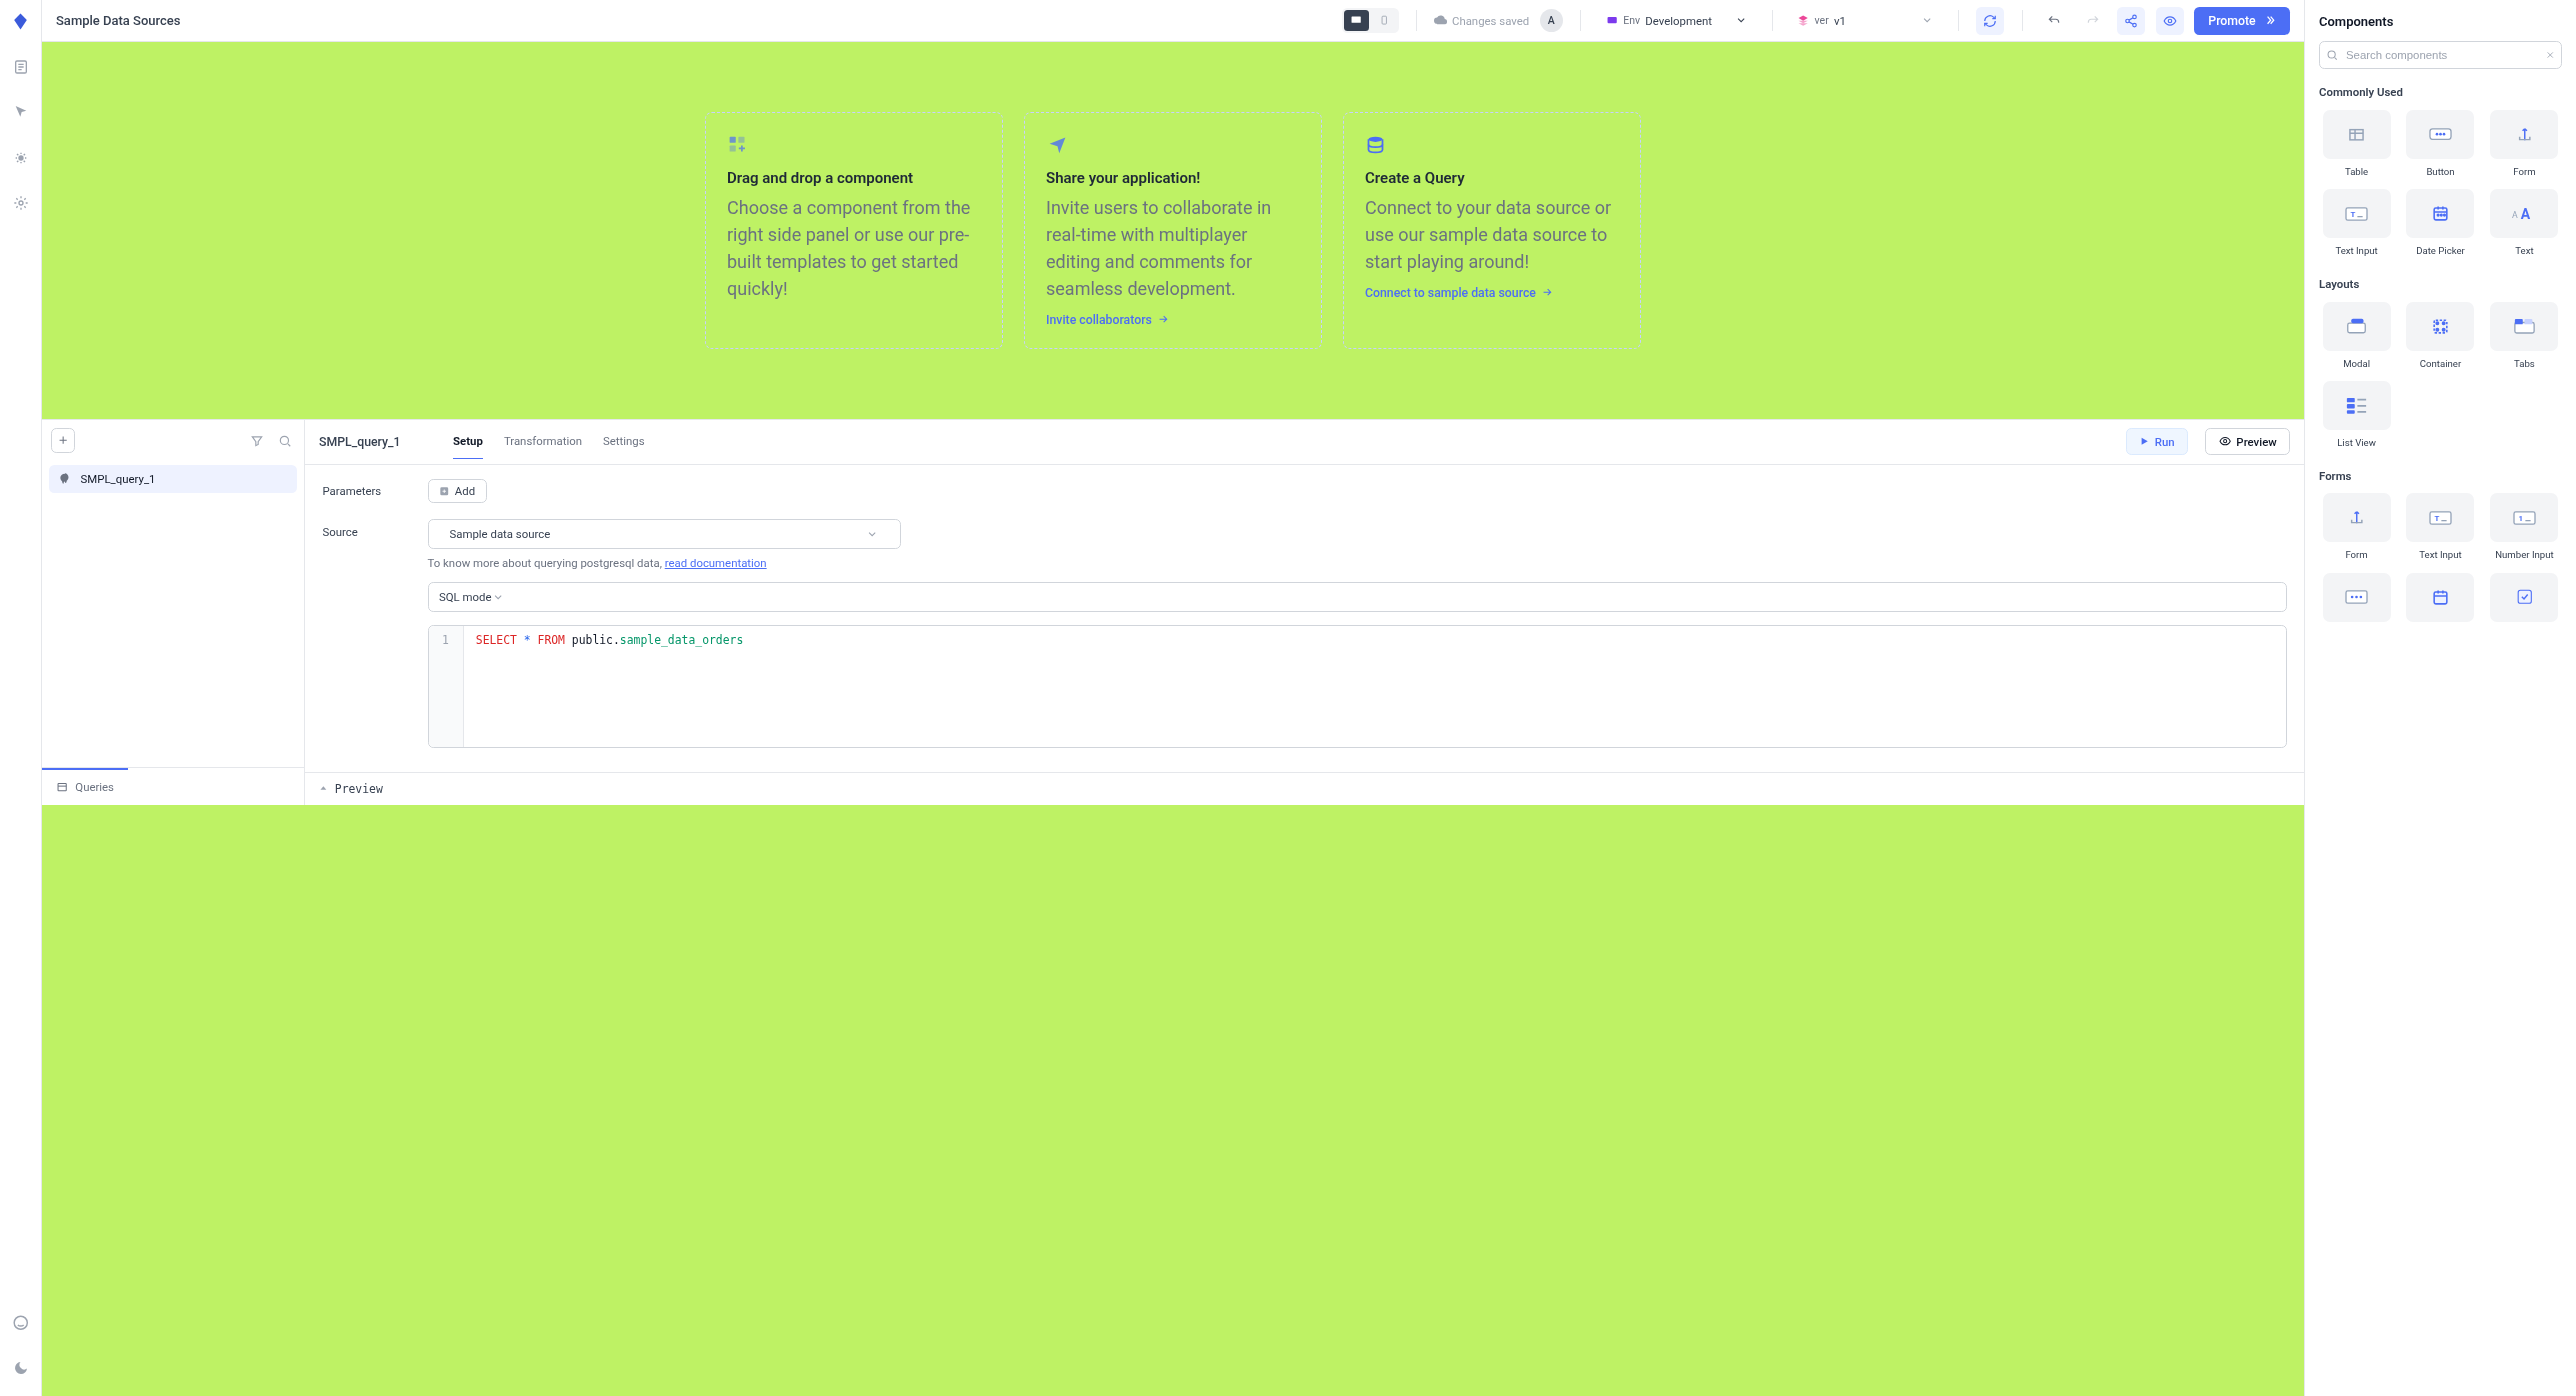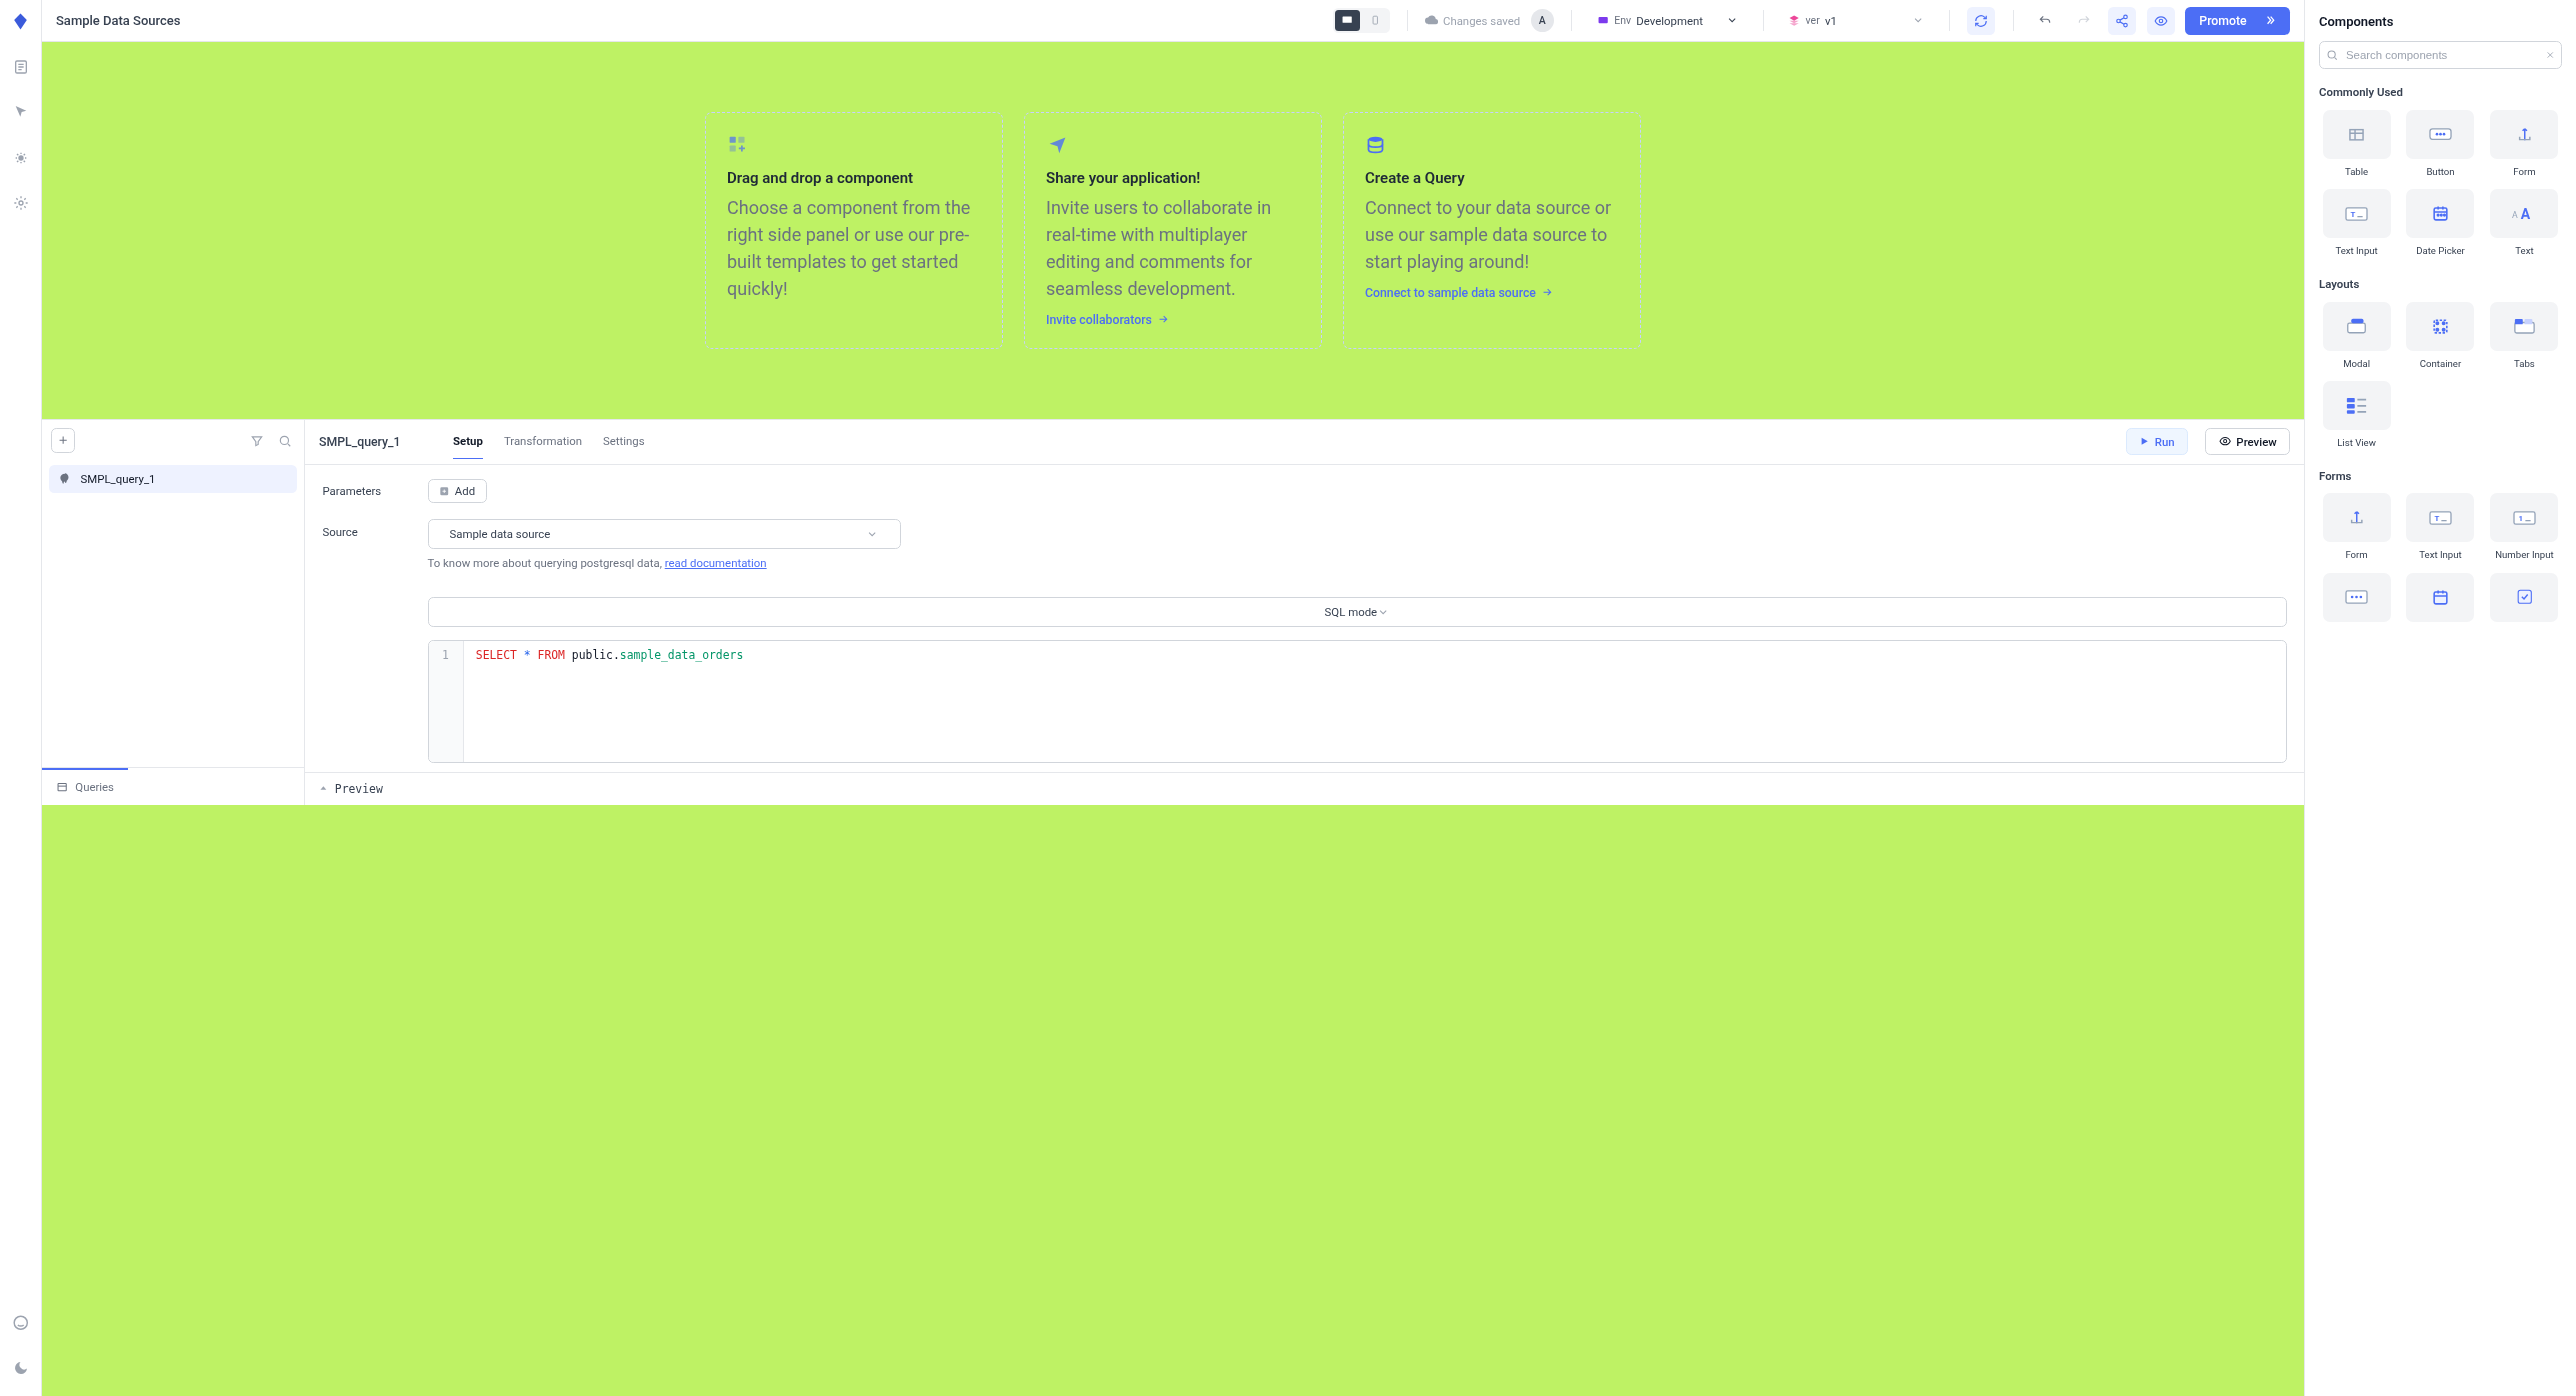--- a/index.html
+++ b/index.html
@@ -19,21 +19,21 @@
 .topbar{height:42px;border-bottom:0.9px solid #e5e7eb;display:flex;align-items:center;padding:12px 14px;gap:10.5px}
 .app-title{font-size:13px;color:#374151;font-weight:500}
 .topbar-spacer{flex:1}
 .topbar-sep{width:0.9px;height:21px;background:#e5e7eb;margin:0 7px}
 .pill{display:flex;align-items:center;gap:5.3px;padding:3.5px 7px;border-radius:5.3px;cursor:pointer;color:#374151;font-size:11.4px}
 .pill-label{color:#6b7280;font-size:10.5px}
 .save-status{color:#9ca3af;font-size:11.4px;display:flex;align-items:center;gap:5.3px}
 .avatar{width:23px;height:23px;border-radius:50%;background:#e5e7eb;display:flex;align-items:center;justify-content:center;font-size:10.5px;font-weight:500;color:#374151}
 .icon-btn{width:28px;height:28px;border-radius:5.3px;display:flex;align-items:center;justify-content:center;cursor:pointer;color:#6b7280}
 .icon-btn.light{background:#eef2ff;color:#4c6ef5}
-.promote-btn{background:#4c6ef5;color:#fff;padding:7px 14px;border-radius:5.3px;font-weight:500;display:flex;align-items:center;gap:17px;cursor:pointer;font-size:12.3px}
+.promote-btn{background:#4c6ef5;color:#fff;padding:7px 14px;border-radius:5.3px;font-weight:500;display:flex;align-items:center;gap:8px;cursor:pointer;font-size:12.3px}
 .mode-toggle{display:flex;align-items:center;gap:3.5px;background:#f3f4f6;border-radius:5.3px;padding:1.8px}
 .mode-toggle span{width:24.5px;height:21px;display:flex;align-items:center;justify-content:center;border-radius:3.5px}
 .mode-toggle span.active{background:#374151;color:#fff}
 
 
 .canvas{flex:1;background:#bef264;min-height:0;display:flex;flex-direction:column}
 .onboard{display:flex;gap:21px;padding:70px;justify-content:center}
 .card{flex:1;max-width:298px;border:0.9px dashed #c7d2fe;border-radius:7px;padding:21px;background:transparent}
 .card-icon{color:#4c6ef5;margin-bottom:10.5px;height:24.5px}
 .card-title{font-size:15px;font-weight:600;margin-bottom:7px;color:#1f2937}
@@ -63,21 +63,21 @@
 .run-btn{background:#eff6ff;color:#4c6ef5;padding:5.3px 12.3px;border-radius:5.3px;font-weight:500;display:flex;align-items:center;gap:5.3px;cursor:pointer;font-size:11.4px;border:0.9px solid #dbeafe}
 .preview-btn{border:0.9px solid #d1d5db;padding:5.3px 12.3px;border-radius:5.3px;font-weight:500;display:flex;align-items:center;gap:5.3px;cursor:pointer;font-size:11.4px}
 .qedit-body{flex:1;padding:14px 17.5px;overflow:auto}
 .form-row{display:flex;margin-bottom:16px;align-items:flex-start}
 .form-label{width:105px;font-size:11.4px;color:#374151;padding-top:5.3px}
 .form-field{flex:1}
 .btn-add{border:0.9px solid #d1d5db;padding:4.4px 10.5px;border-radius:5.3px;display:flex;align-items:center;gap:5.3px;cursor:pointer;font-size:11.4px;color:#374151;width:fit-content}
 .select{border:0.9px solid #d1d5db;border-radius:5.3px;padding:7px 21px;display:flex;align-items:center;justify-content:space-between;cursor:pointer;font-size:11.4px;color:#374151;max-width:473px}
 .help-text{font-size:11.4px;color:#6b7280;margin-top:7px}
 .help-text a{color:#4c6ef5;text-decoration:underline;cursor:pointer}
-.select-full{border:0.9px solid #d1d5db;border-radius:5.3px;padding:7px 10.5px;display:flex;align-items:center;justify-content:center;cursor:pointer;font-size:11.4px;color:#374151;margin-top:27px}
+.select-full{border:0.9px solid #d1d5db;border-radius:5.3px;padding:7px 10.5px;display:flex;align-items:center;justify-content:flex-start;cursor:pointer;font-size:11.4px;color:#374151;margin-top:12px}
 .code-editor{border:0.9px solid #d1d5db;border-radius:5.3px;margin-top:12.3px;display:flex;min-height:123px;font-family:'SF Mono',Monaco,Consolas,monospace;font-size:11.4px}
 .gutter{width:35px;background:#f9fafb;border-right:0.9px solid #e5e7eb;padding:7px 0;text-align:center;color:#9ca3af;border-radius:5.3px 0 0 5.3px}
 .code{padding:7px 12.3px;flex:1}
 .kw-select{color:#dc2626}
 .kw-star{color:#2563eb}
 .kw-from{color:#dc2626}
 .kw-schema{color:#111827}
 .kw-table{color:#059669}
 .qedit-foot{border-top:0.9px solid #e5e7eb;padding:8.8px 14px;display:flex;align-items:center;gap:7px;font-size:11.4px;color:#374151;font-family:'SF Mono',Monaco,monospace;cursor:pointer}
 

